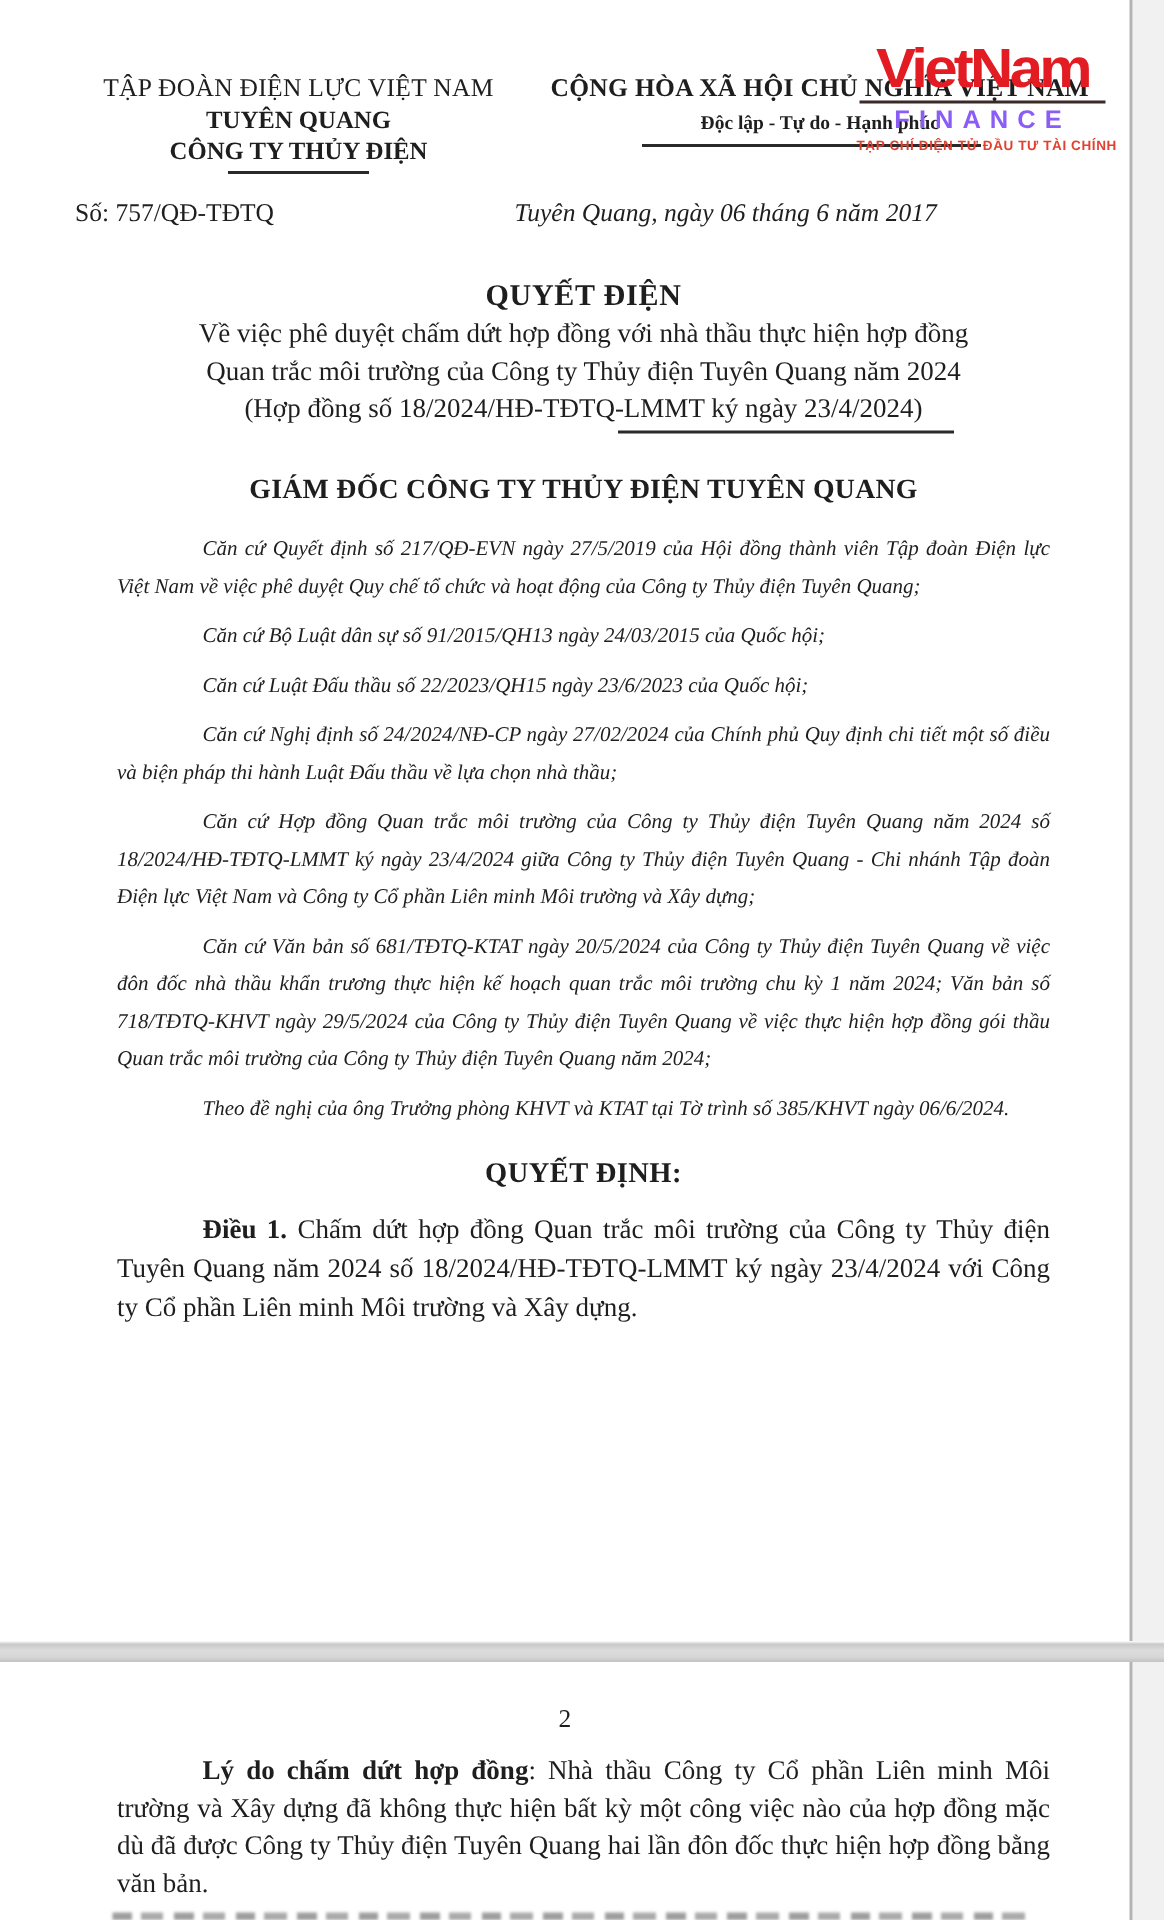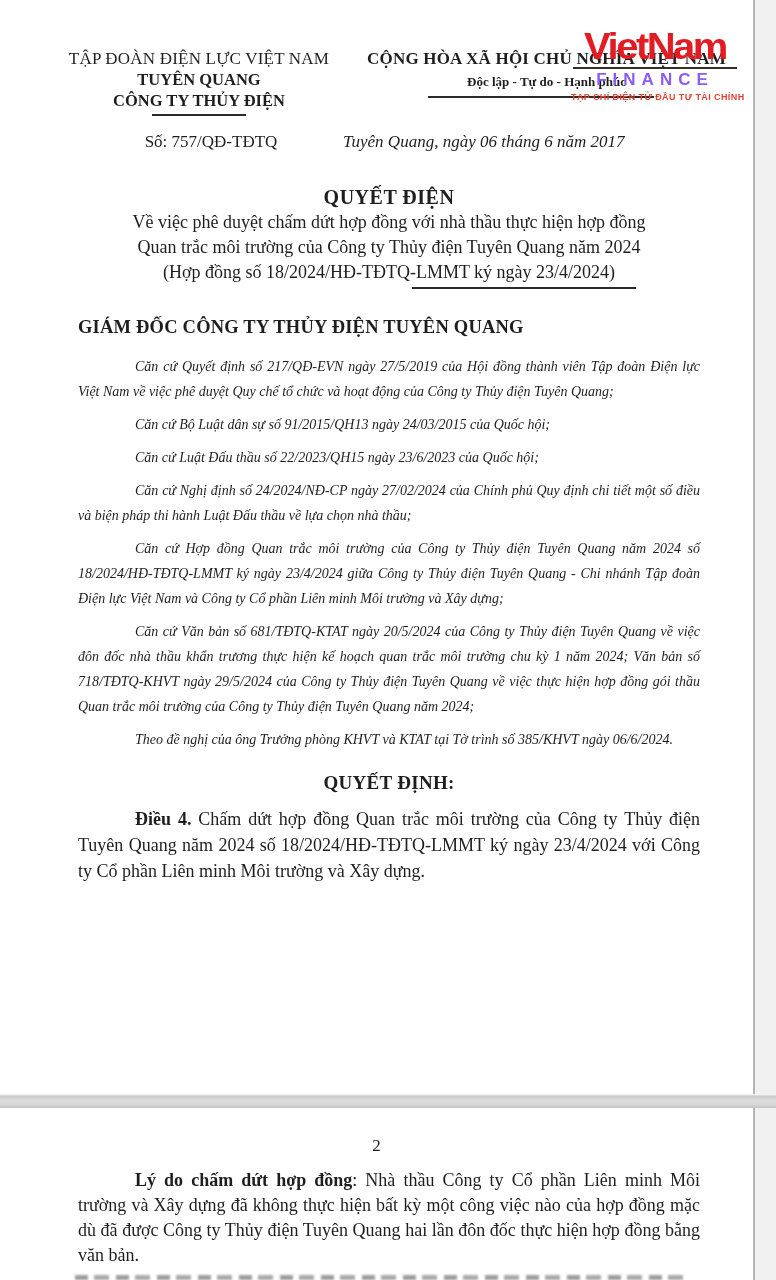--- a/index.html
+++ b/index.html
@@ -39,30 +39,30 @@
     position:absolute;top:26px;right:14px;width:168px;text-align:center;
     font-family:"Liberation Sans", sans-serif;line-height:1;
   }
   .logo-brand{font-size:40px;font-weight:bold;letter-spacing:-2.5px;transform:scaleY(.92);}
   .logo-rule{border-bottom:2px solid #3a2a28;margin:1px 2px 2px;}
   .logo-sub{font-size:17px;font-weight:bold;letter-spacing:6px;margin-top:1px;}
   .logo-tagline{font-size:9px;font-weight:bold;letter-spacing:.4px;margin-top:5px;white-space:nowrap;}
 
   
   .numdate{position:relative;height:26px;margin-top:16px;}
-  .doc-number{position:absolute;left:70px;width:282px;text-align:center;font-size:17px;}
+  .doc-number{position:absolute;left:50px;width:282px;text-align:left;font-size:17px;}
   .place-date{position:absolute;left:343px;font-size:17px;font-style:italic;}
 
   
   .title-block{margin-top:26px;text-align:center;}
   .title-main{font-size:20px;font-weight:bold;letter-spacing:.5px;line-height:26px;}
   .title-sub{font-size:18px;font-weight:normal;line-height:25px;}
   .rule-title{width:224px;border-bottom:2px solid #2a2a2a;margin:2px auto 0;margin-left:334px;}
 
-  .issuer{margin-top:28px;font-size:18.5px;font-weight:bold;letter-spacing:.2px;}
+  .issuer{margin-top:28px;text-align:center;font-size:18.5px;font-weight:bold;letter-spacing:.2px;}
 
   
   .recitals{margin-top:16px;}
   .recital{
     font-size:14px;font-style:italic;line-height:25px;
     text-indent:57px;text-align:justify;margin:0 0 8px 0;
   }
   .decision-heading{margin:20px 0 12px;text-align:center;font-size:19px;font-weight:bold;letter-spacing:.3px;}
   .article{font-size:18px;line-height:26px;text-indent:57px;text-align:justify;margin:0;}
   .bold{font-weight:bold;font-style:normal;}
@@ -126,21 +126,21 @@
         <p class="recital">Căn cứ Bộ Luật dân sự số 91/2015/QH13 ngày 24/03/2015 của Quốc hội;</p>
         <p class="recital">Căn cứ Luật Đấu thầu số 22/2023/QH15 ngày 23/6/2023 của Quốc hội;</p>
         <p class="recital">Căn cứ Nghị định số 24/2024/NĐ-CP ngày 27/02/2024 của Chính phủ Quy định chi tiết một số điều và biện pháp thi hành Luật Đấu thầu về lựa chọn nhà thầu;</p>
         <p class="recital">Căn cứ Hợp đồng Quan trắc môi trường của Công ty Thủy điện Tuyên Quang năm 2024 số 18/2024/HĐ-TĐTQ-LMMT ký ngày 23/4/2024 giữa Công ty Thủy điện Tuyên Quang - Chi nhánh Tập đoàn Điện lực Việt Nam và Công ty Cổ phần Liên minh Môi trường và Xây dựng;</p>
         <p class="recital">Căn cứ Văn bản số 681/TĐTQ-KTAT ngày 20/5/2024 của Công ty Thủy điện Tuyên Quang về việc đôn đốc nhà thầu khẩn trương thực hiện kế hoạch quan trắc môi trường chu kỳ 1 năm 2024; Văn bản số 718/TĐTQ-KHVT ngày 29/5/2024 của Công ty Thủy điện Tuyên Quang về việc thực hiện hợp đồng gói thầu Quan trắc môi trường của Công ty Thủy điện Tuyên Quang năm 2024;</p>
         <p class="recital">Theo đề nghị của ông Trưởng phòng KHVT và KTAT tại Tờ trình số 385/KHVT ngày 06/6/2024.</p>
       </div>
 
       <div class="decision-heading">QUYẾT ĐỊNH:</div>
 
-      <p class="article"><span class="bold">Điều 4.</span><span> Chấm dứt hợp đồng Quan trắc môi trường của Công ty Thủy điện Tuyên Quang năm 2024 số 18/2024/HĐ-TĐTQ-LMMT ký ngày 23/4/2024 với Công ty Cổ phần Liên minh Môi trường và Xây dựng.</span></p>
+      <p class="article"><span class="bold">Điều 1.</span><span> Chấm dứt hợp đồng Quan trắc môi trường của Công ty Thủy điện Tuyên Quang năm 2024 số 18/2024/HĐ-TĐTQ-LMMT ký ngày 23/4/2024 với Công ty Cổ phần Liên minh Môi trường và Xây dựng.</span></p>
 
     </div>
   </div>
 
   <div class="page-gap"></div>
 
   <div class="page page-2">
     <div class="page-num">2</div>
     <div class="content">
       <p class="reason"><span class="bold">Lý do chấm dứt hợp đồng</span><span>: Nhà thầu Công ty Cổ phần Liên minh Môi trường và Xây dựng đã không thực hiện bất kỳ một công việc nào của hợp đồng mặc dù đã được Công ty Thủy điện Tuyên Quang hai lần đôn đốc thực hiện hợp đồng bằng văn bản.</span></p>

